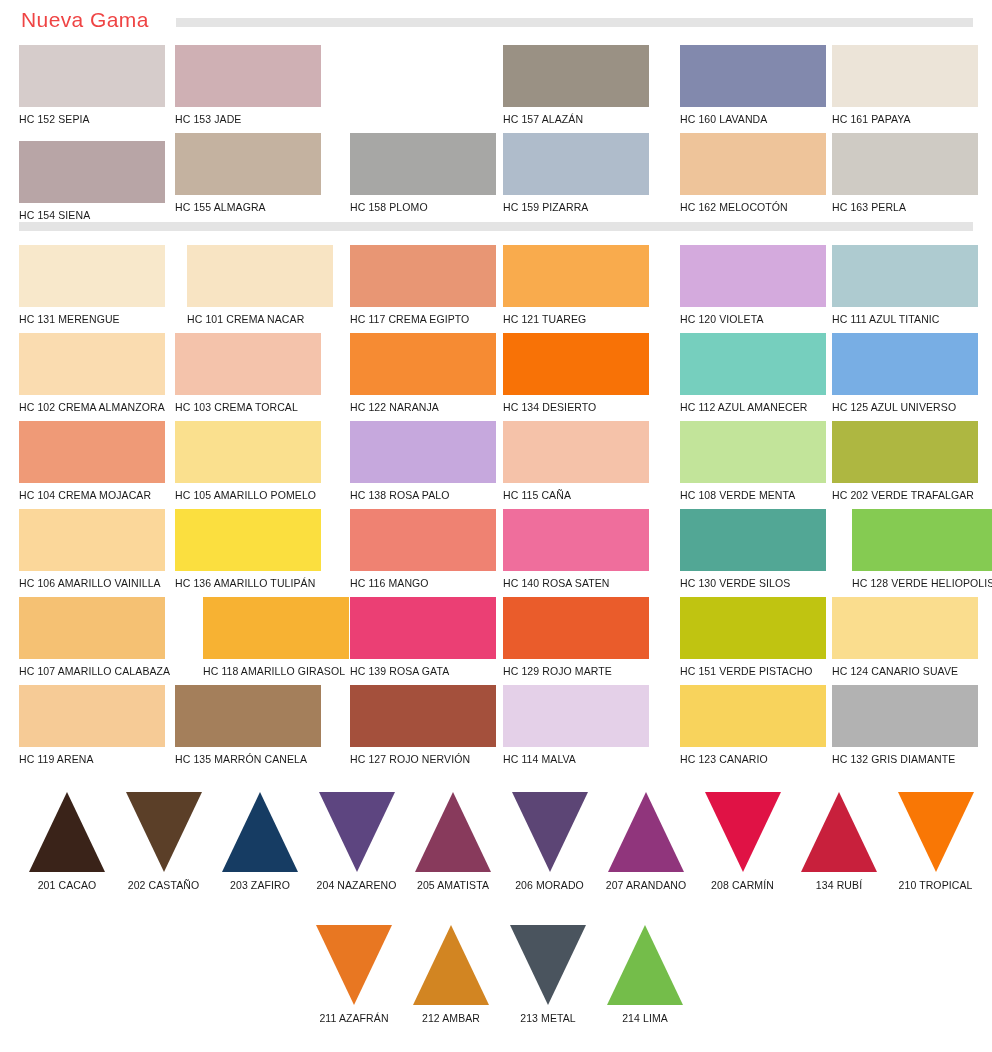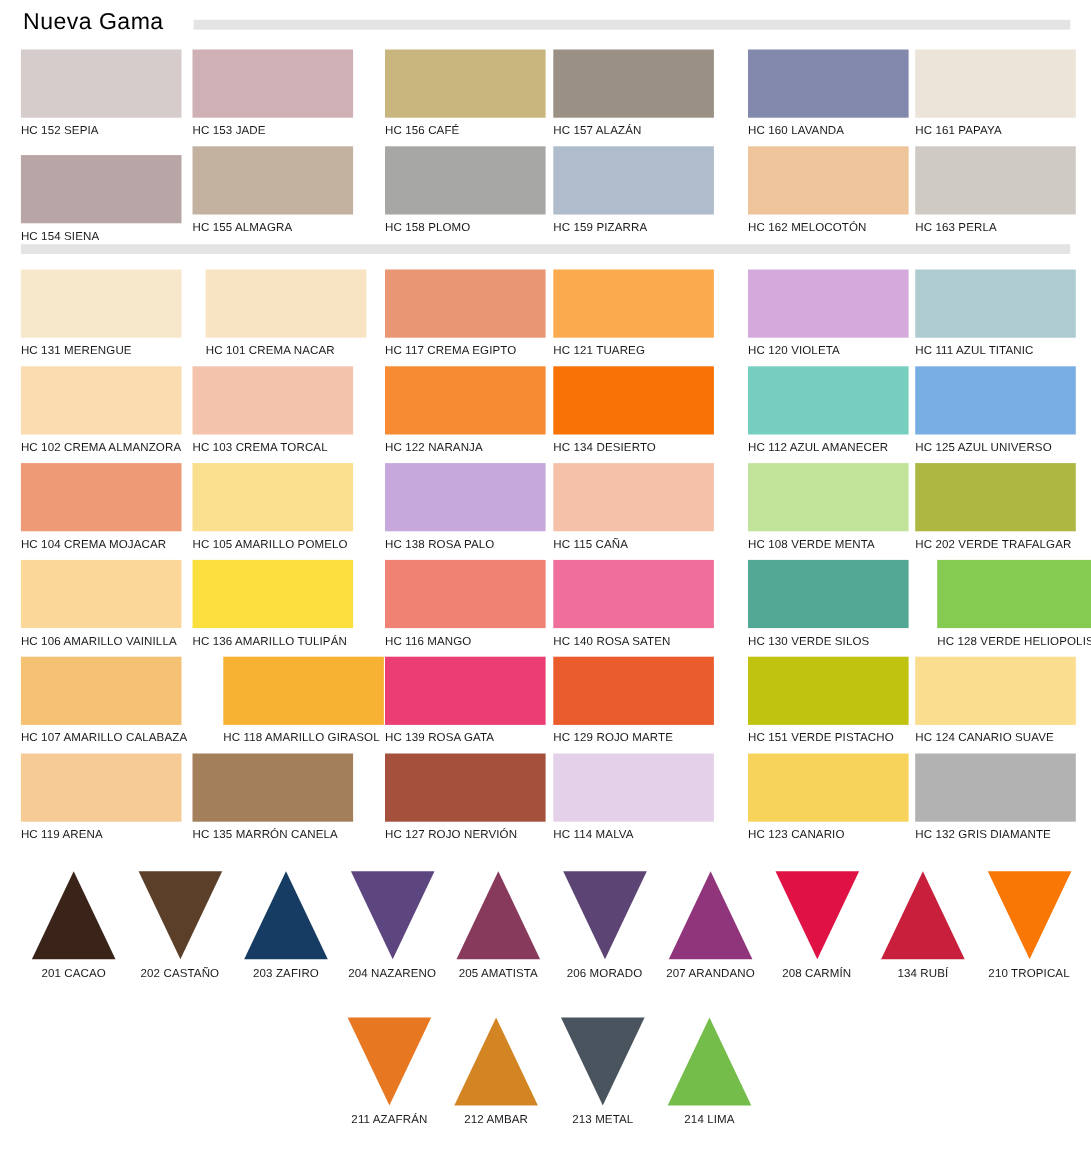--- a/index.html
+++ b/index.html
@@ -18,21 +18,21 @@
   #header {
     position: absolute;
     left: 0; top: 0;
     width: 992px; height: 40px;
   }
   #page-title {
     position: absolute;
     left: 21px; top: 8px;
     font-size: 21px;
     font-weight: 400;
-    color: #000000;
+    color: #ef4444;
     letter-spacing: 0.4px;
     white-space: nowrap;
   }
   #header-rule {
     position: absolute;
     left: 176px; top: 18px;
     width: 797px; height: 9px;
     background: #e4e4e4;
   }
 
@@ -105,24 +105,20 @@
 
 <div id="grid-top" class="swatch-grid">
     <div class="swatch-cell" style="left: 19px; top: 0px;">
       <span class="swatch-chip" style="background: rgb(214, 204, 203);"></span>
       <span class="swatch-label">HC 152 SEPIA</span>
     </div>
     <div class="swatch-cell" style="left: 175px; top: 0px;">
       <span class="swatch-chip" style="background: rgb(207, 176, 180);"></span>
       <span class="swatch-label">HC 153 JADE</span>
     </div>
-    <div class="swatch-cell" style="left: 350px; top: 0px;">
-      <span class="swatch-chip" style="background: rgb(201, 182, 127);"></span>
-      <span class="swatch-label">HC 156 CAFÉ</span>
-    </div>
     <div class="swatch-cell" style="left: 503px; top: 0px;">
       <span class="swatch-chip" style="background: rgb(154, 145, 132);"></span>
       <span class="swatch-label">HC 157 ALAZÁN</span>
     </div>
     <div class="swatch-cell" style="left: 680px; top: 0px;">
       <span class="swatch-chip" style="background: rgb(130, 137, 173);"></span>
       <span class="swatch-label">HC 160 LAVANDA</span>
     </div>
     <div class="swatch-cell" style="left: 832px; top: 0px;">
       <span class="swatch-chip" style="background: rgb(236, 228, 216);"></span>

